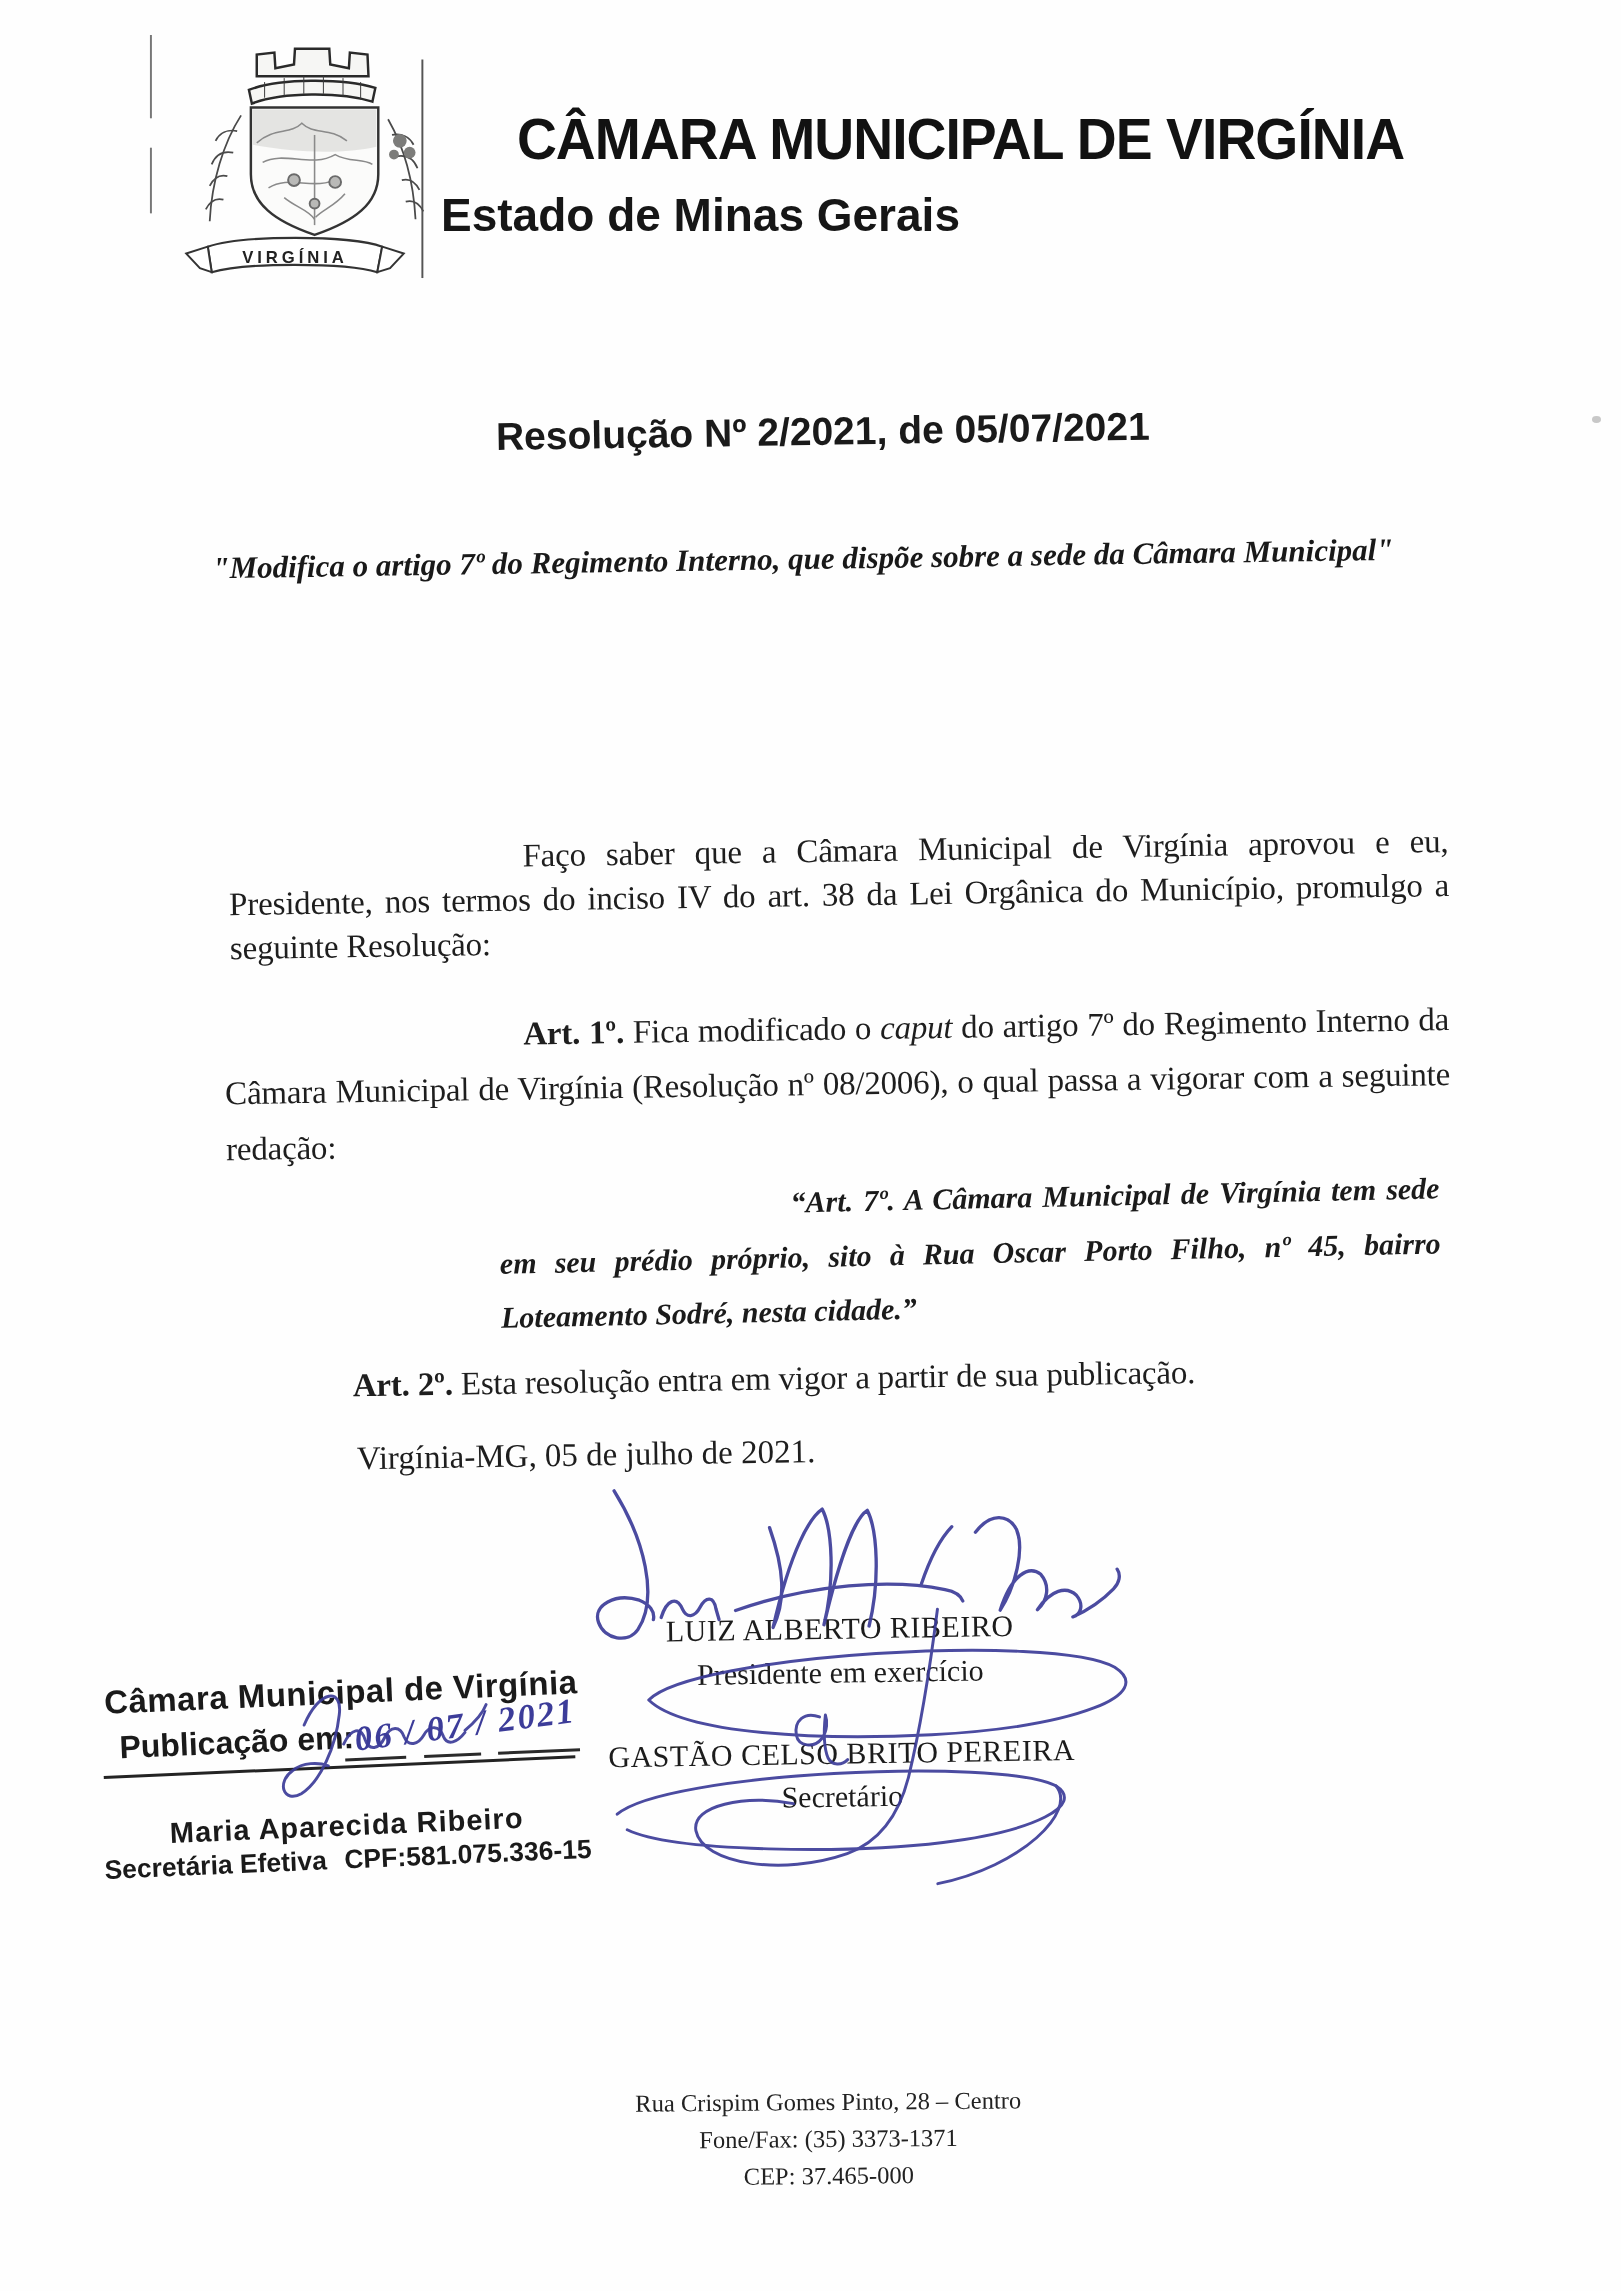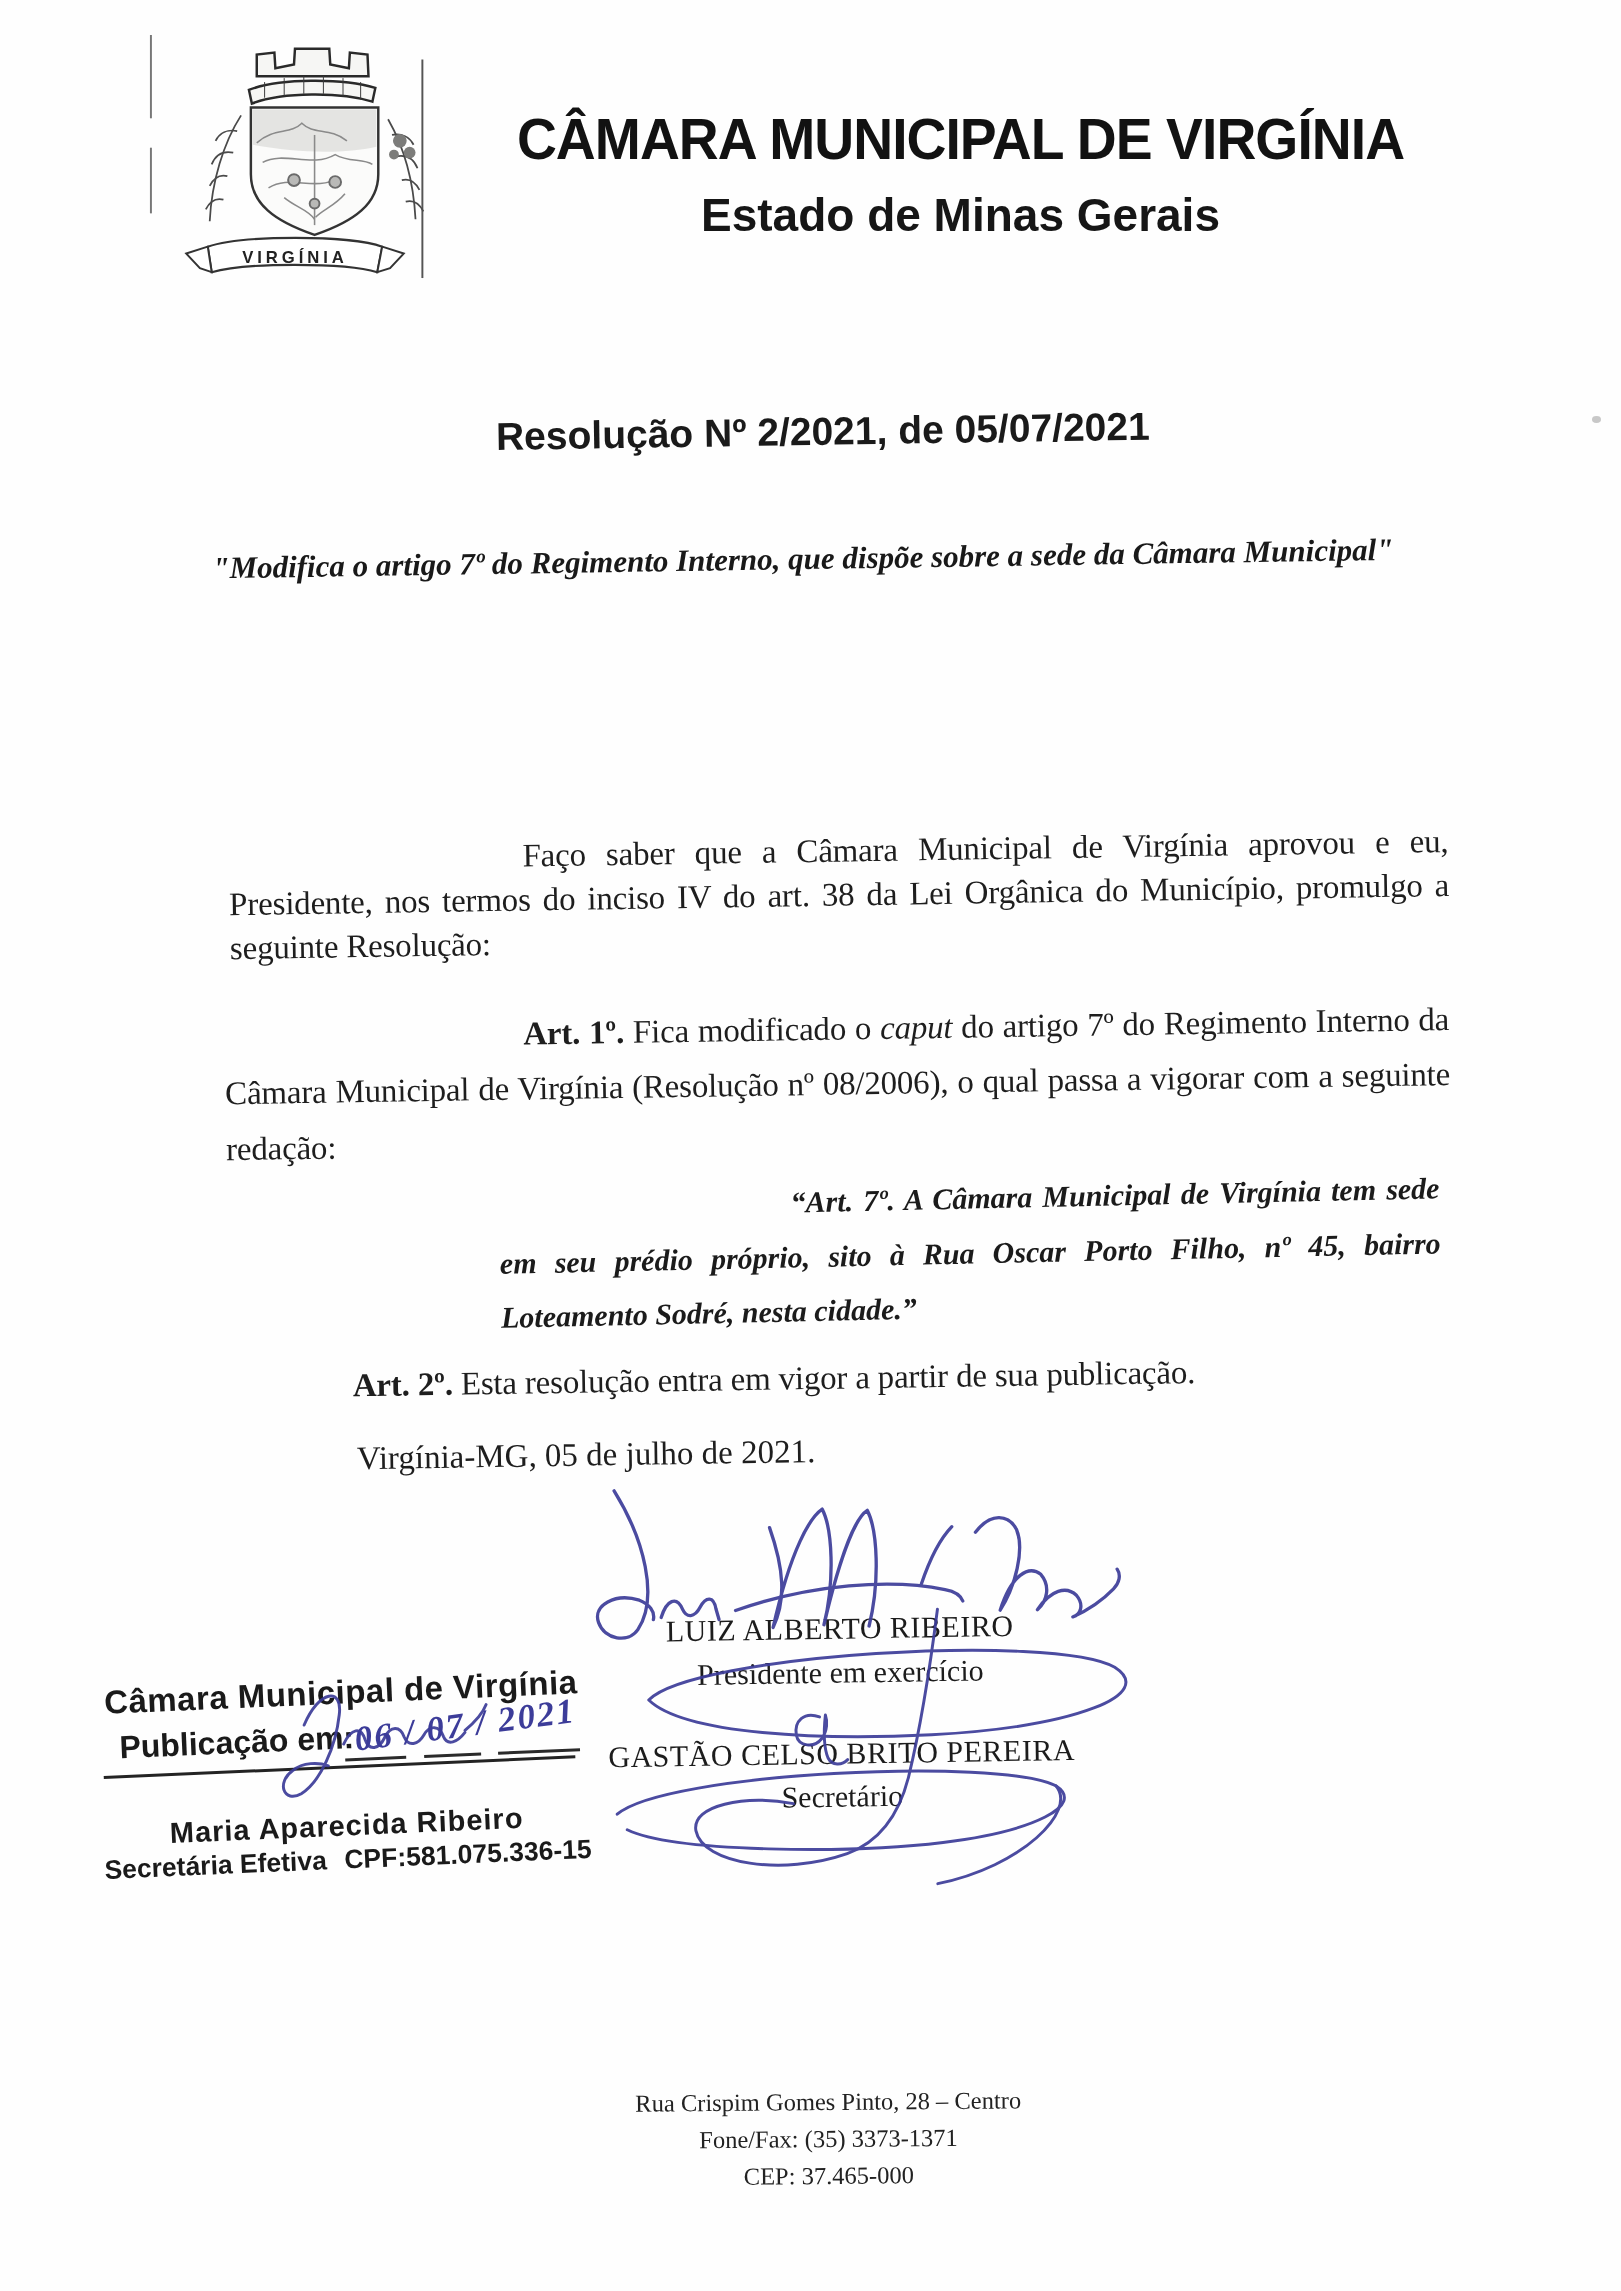--- a/index.html
+++ b/index.html
@@ -15,21 +15,21 @@
   .crest{position:absolute;left:147px;top:24.5px;width:294px;height:265px;}
   .org-name{
     position:absolute;left:441px;top:106px;width:1039px;
     text-align:center;
     font-family:"Liberation Sans", sans-serif;
     font-weight:bold;font-size:57px;letter-spacing:-1px;color:#121212;
     transform:scaleX(.97);
   }
   .state-name{
     position:absolute;left:441px;top:188px;width:1039px;
-    text-align:center;
+    text-align:left;
     font-family:"Liberation Sans", sans-serif;
     font-weight:bold;font-size:46px;color:#161616;
   }
   
   .doc{position:absolute;left:0;top:0;width:1621px;height:2292px;transform:rotate(-0.9deg);transform-origin:814px 1078px;}
   .doc-title{
     position:absolute;left:294px;top:410px;width:1078px;text-align:center;
     font-family:"Liberation Sans", sans-serif;font-weight:bold;font-size:39px;color:#1a1a1a;
   }
   .epigraph{

